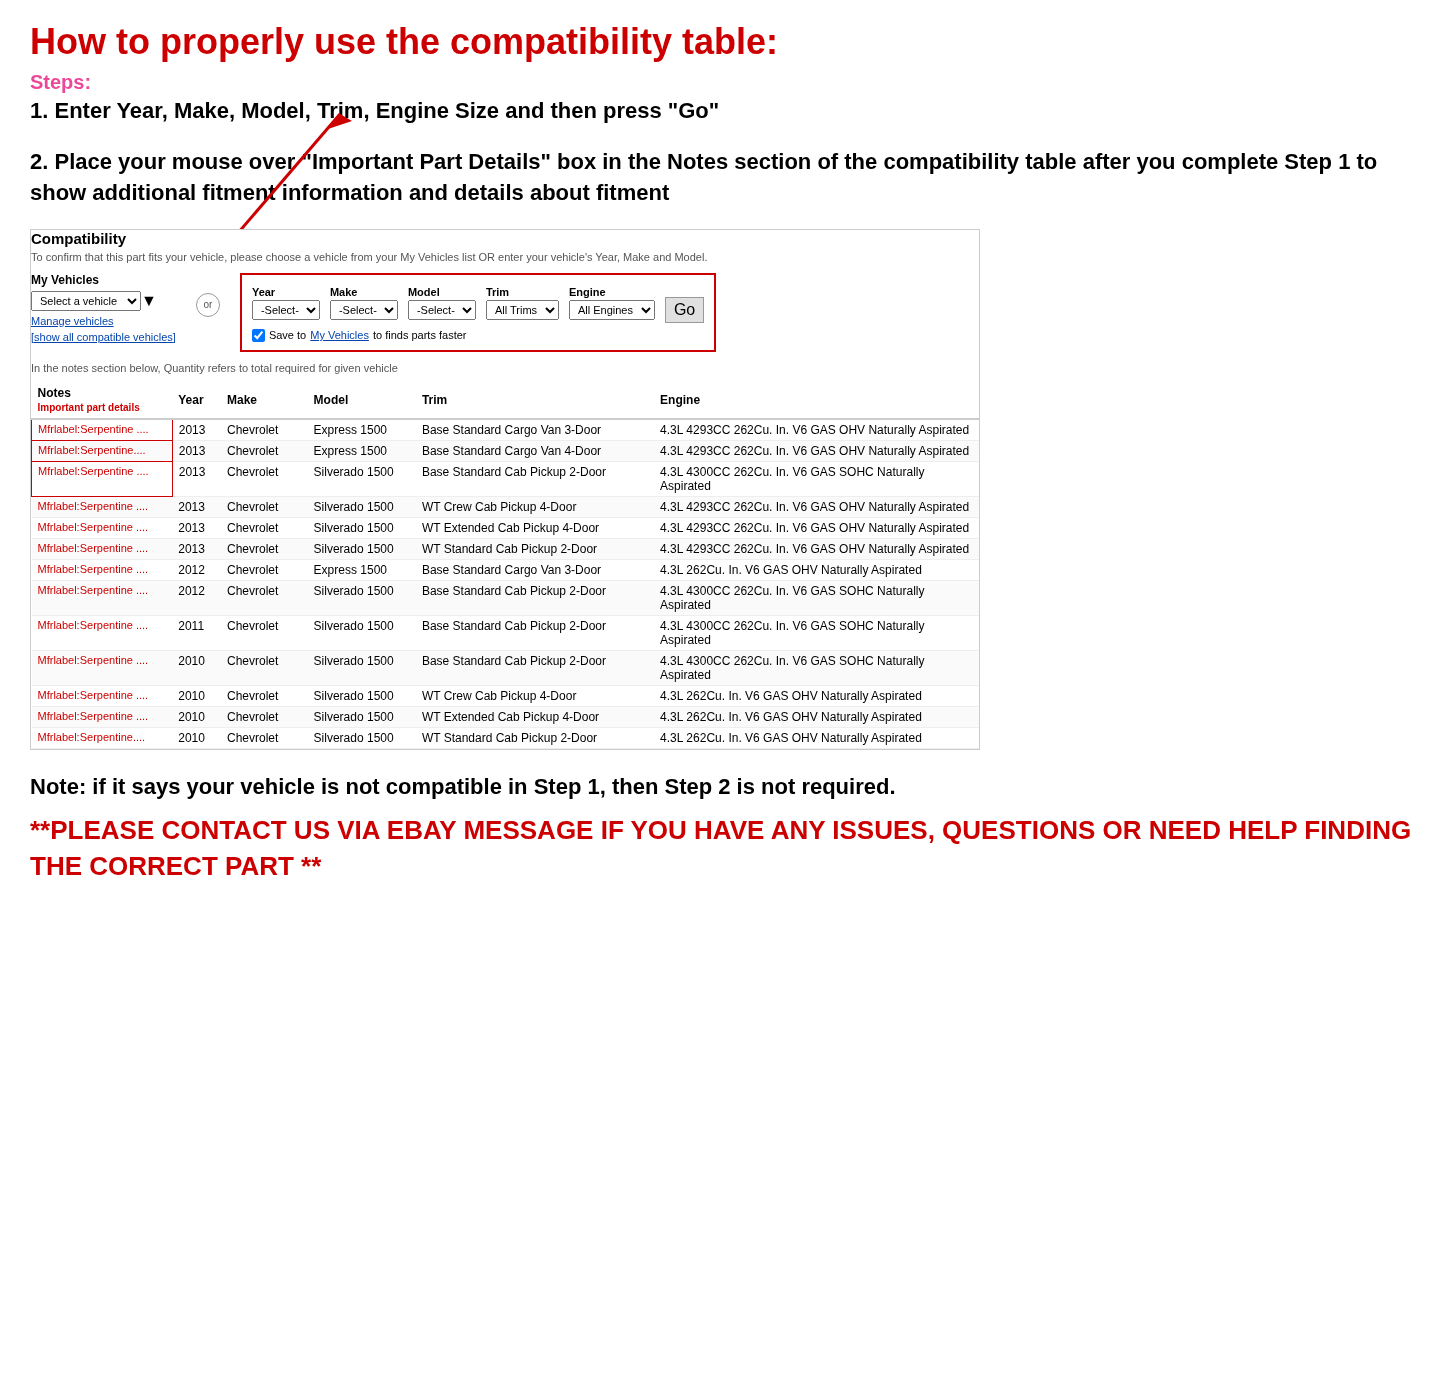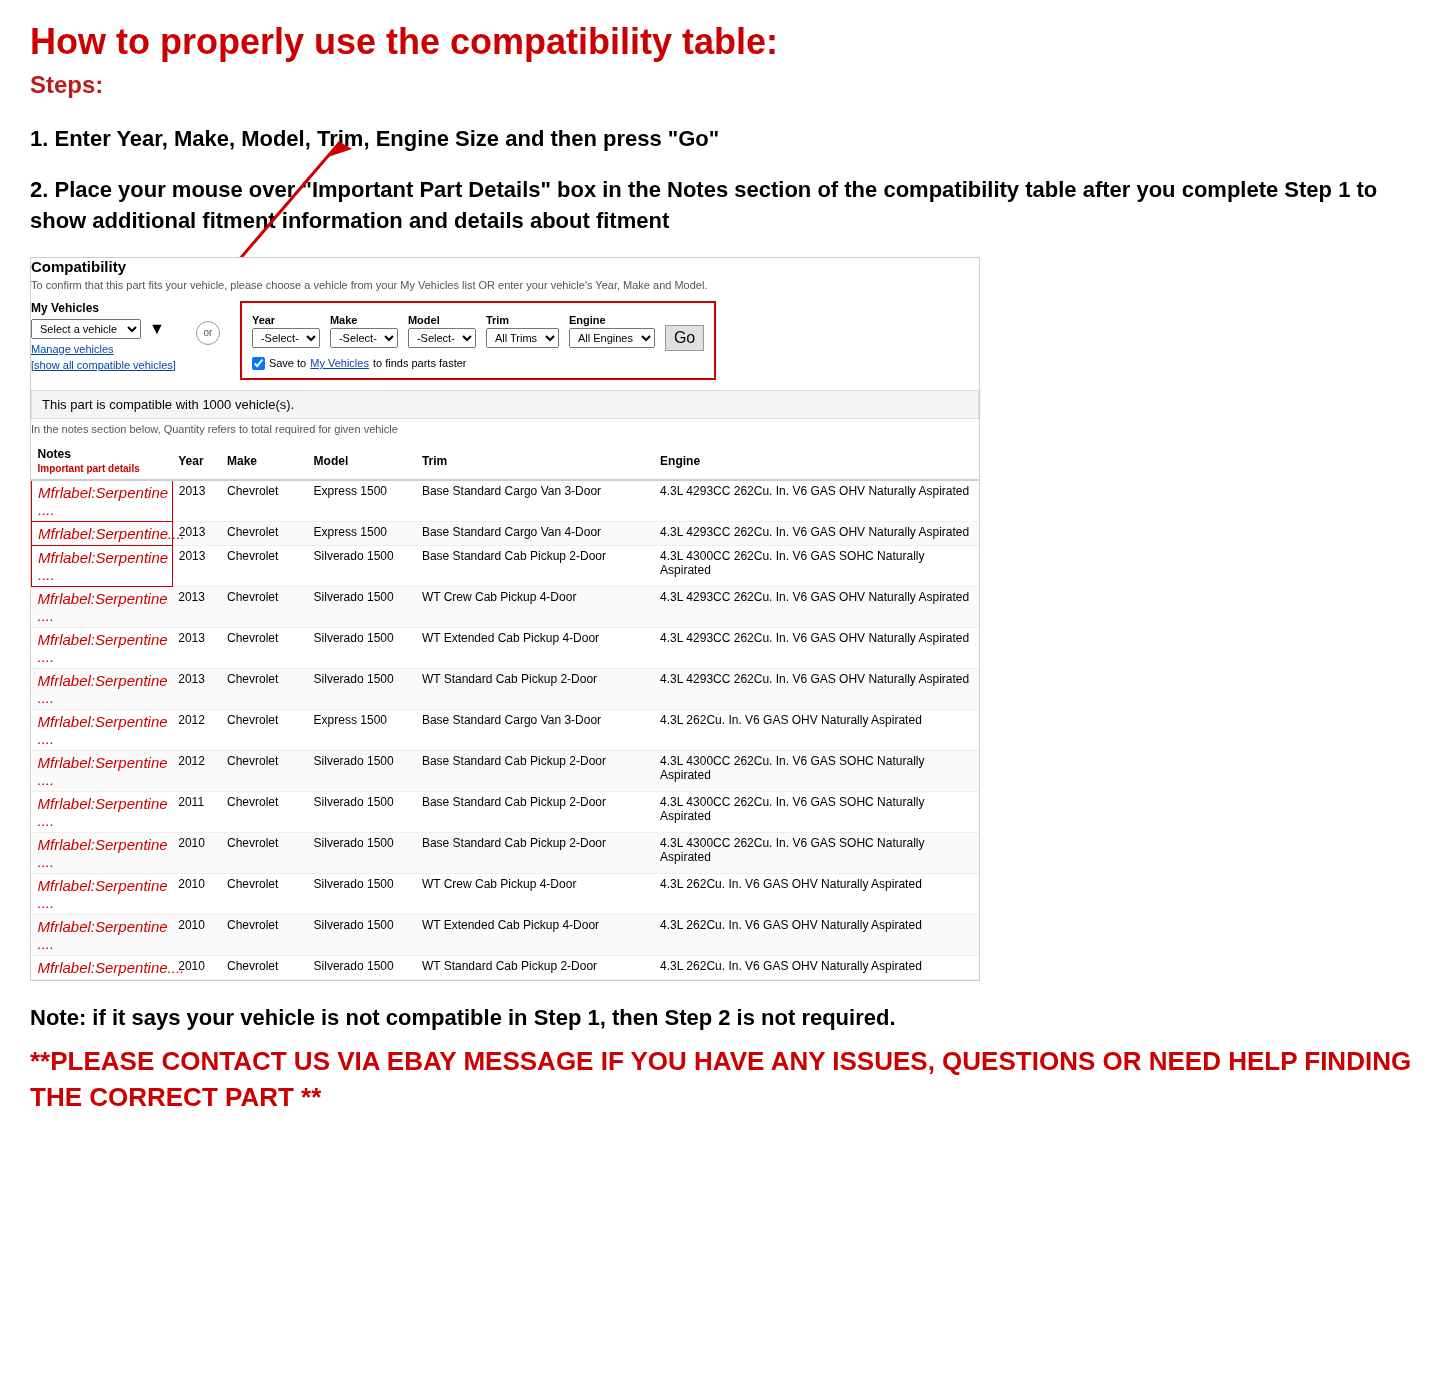--- a/index.html
+++ b/index.html
@@ -12,24 +12,24 @@
       padding: 20px 30px;
     }
     .main-title {
       font-size: 36px;
       font-weight: bold;
       color: #cc0000;
       line-height: 1.2;
       margin-bottom: 8px;
     }
     .steps-heading {
-      font-size: 24px;
-      font-weight: bold;
-      color: #b91c1c;
-      margin-bottom: 25px;
+      font-size: 20px;
+      font-weight: bold;
+      color: #ec4899;
+      margin-bottom: 2px;
     }
     .step-text {
       font-size: 22px;
       font-weight: bold;
       color: #000;
       margin-bottom: 20px;
       line-height: 1.4;
     }
     .compatibility-box {
       border: 1px solid #ccc;
@@ -58,21 +58,21 @@
       min-width: 140px;
     }
     .my-vehicles-label {
       font-size: 12px;
       font-weight: bold;
       margin-bottom: 4px;
     }
     .vehicle-select {
       display: flex;
       align-items: center;
-      gap: 8px;
+      gap: 0;
       margin-bottom: 4px;
     }
     .vehicle-select select {
       font-size: 11px;
       padding: 2px 4px;
       width: 110px;
     }
     .manage-vehicles {
       font-size: 11px;
       color: #0645ad;
@@ -171,23 +171,22 @@
     .compat-table td {
       padding: 3px 6px;
       border-bottom: 1px solid #eee;
       vertical-align: top;
     }
     .compat-table tr:nth-child(even) td {
       background: #fafafa;
     }
     .notes-cell {
       color: #cc0000;
-      font-size: 15px;
+      font-size: 11px;
       max-width: 130px;
-      font-style: italic;
     }
     .arrow-container {
       position: relative;
       width: 950px;
     }
     .red-arrow {
       position: absolute;
       top: -130px;
       left: 160px;
       pointer-events: none;
@@ -282,21 +281,20 @@
         </div>
         <div class="save-row">
           <input type="checkbox" checked="" style="">
           <span>Save to </span>
           <a>My Vehicles</a>
           <span> to finds parts faster</span>
         </div>
       </div>
     </div>
 
-    <div class="compatible-count">This part is compatible with 1000 vehicle(s).</div>
     <div class="quantity-note">In the notes section below, Quantity refers to total required for given vehicle</div>
 
     <table class="compat-table">
       <thead>
         <tr>
           <th class="th-notes">
             <span>Notes</span><br>
             <span class="notes-col" style="color:#cc0000;font-size:10px;">Important part details</span>
           </th>
           <th class="th-year">Year</th>

